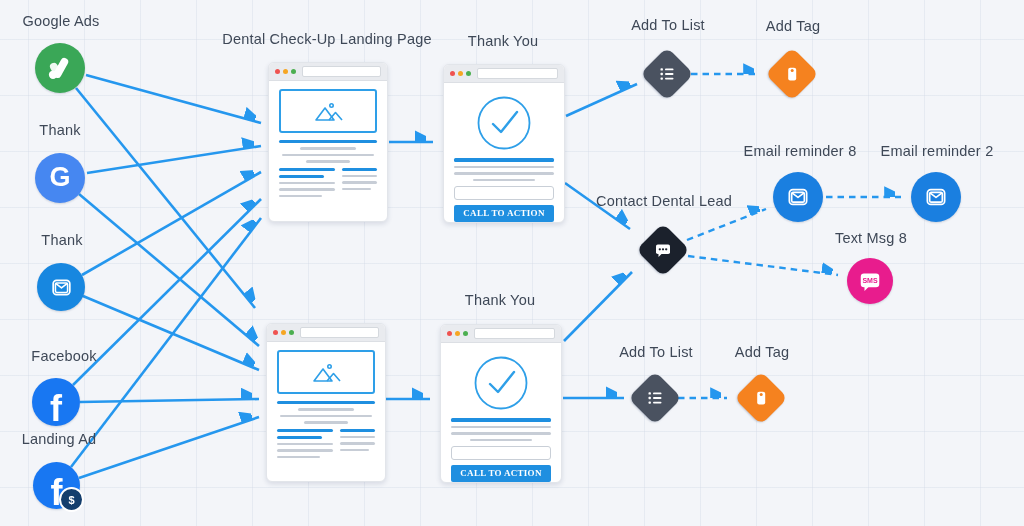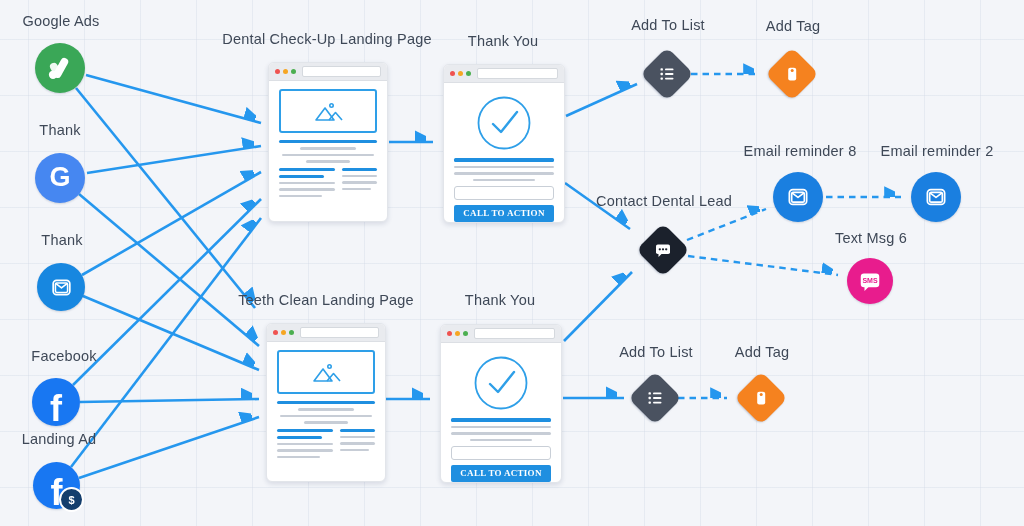--- a/index.html
+++ b/index.html
@@ -97,28 +97,27 @@
       <line x1="678" y1="398" x2="727" y2="398" class="edge dashed" marker-end="url(#arrowhead)"></line>
     </svg>
 
   <div class="lbl" style="left:61px;top:13px">Google Ads</div>
   <div class="lbl" style="left:60px;top:122px">Thank</div>
   <div class="lbl" style="left:62px;top:232px">Thank</div>
   <div class="lbl" style="left:64px;top:348px">Facebook</div>
   <div class="lbl" style="left:59px;top:431px">Landing Ad</div>
   <div class="lbl" style="left:327px;top:31px">Dental Check-Up Landing Page</div>
   <div class="lbl" style="left:503px;top:33px">Thank You</div>
-  <div class="lbl" style="left:326px;top:292px">Teeth Clean Landing Page</div>
   <div class="lbl" style="left:500px;top:292px">Thank You</div>
   <div class="lbl" style="left:668px;top:17px">Add To List</div>
   <div class="lbl" style="left:793px;top:18px">Add Tag</div>
   <div class="lbl" style="left:800px;top:143px">Email reminder 8</div>
   <div class="lbl" style="left:937px;top:143px">Email reminder 2</div>
   <div class="lbl" style="left:664px;top:193px">Contact Dental Lead</div>
-  <div class="lbl" style="left:871px;top:230px">Text Msg 6</div>
+  <div class="lbl" style="left:871px;top:230px">Text Msg 8</div>
   <div class="lbl" style="left:656px;top:344px">Add To List</div>
   <div class="lbl" style="left:762px;top:344px">Add Tag</div>
 
   <div class="circle" style="left:35px;top:43px;width:50px;height:50px;background:#3aa757">
     <svg viewBox="0 0 24 24" width="30" height="30">
       <g fill="#fff">
         <rect x="9.6" y="3.2" width="6.2" height="17.4" rx="3.1" transform="rotate(29 12.7 12)"></rect>
         <rect x="5" y="7.6" width="6.2" height="10.5" rx="3.1" transform="rotate(-29 8.1 12.8)" opacity=".92"></rect>
         <circle cx="6.4" cy="17.4" r="3.3"></circle>
       </g>

